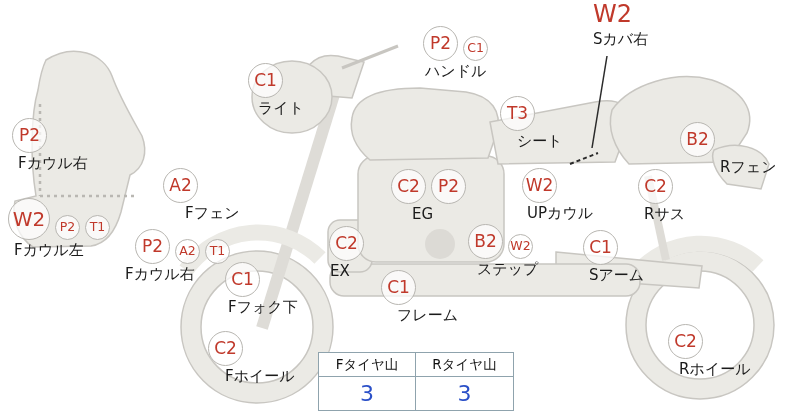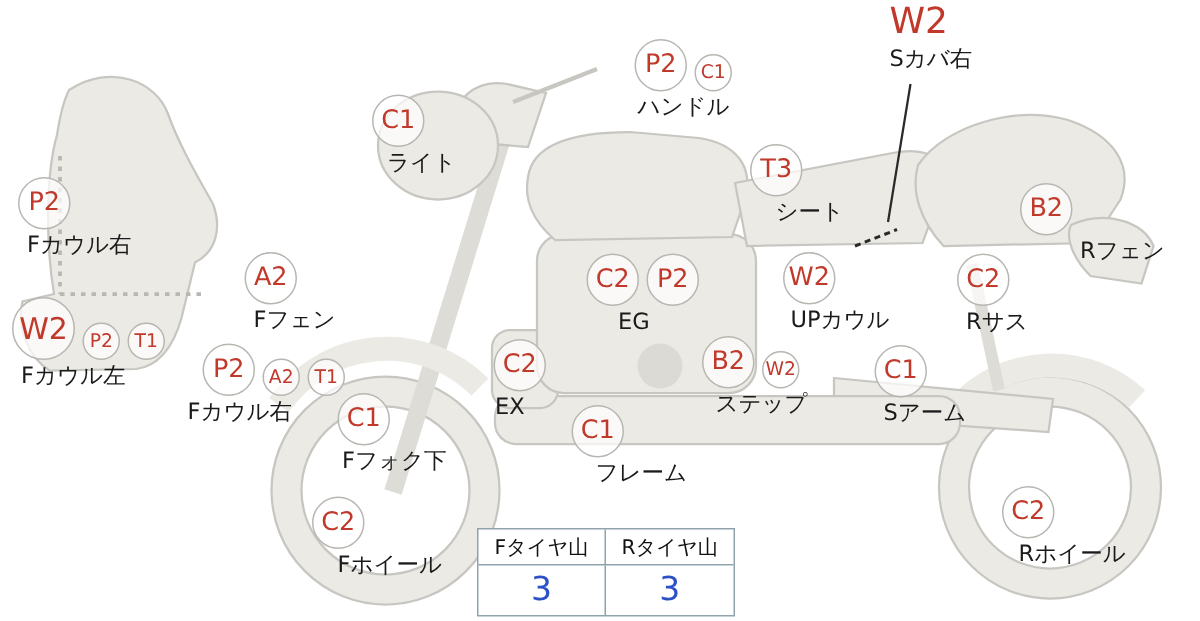--- a/index.html
+++ b/index.html
@@ -26,21 +26,21 @@
     border:1px solid #b8b6b1; color:var(--grade-text,#c0392b); font-weight:500;
     line-height:1;
   }
   .badge.big { width:35px; height:35px; font-size:17px; }
   .badge.xl  { width:42px; height:42px; font-size:20px; }
   .badge.sm  { width:25px; height:25px; font-size:12.5px; }
   .badge.bare { border:none; background:transparent; width:auto; height:auto; font-size:24px; }
   .pname { font-size:15px; color:var(--part-text,#1a1a1a); white-space:nowrap; margin-top:1px; }
 
   .tire-table {
-    position:absolute; left:318px; top:352px; width:172px;
+    position:absolute; left:318px; top:352px; width:196px;
     display:grid; grid-template-columns:1fr 1fr; grid-template-rows:24px 33px;
     border:1px solid var(--table-border,#8fa3ad); background:#fff;
   }
   .tt-cell { display:flex; align-items:center; justify-content:center; }
   .tt-cell:nth-child(odd) { border-right:1px solid var(--table-border,#8fa3ad); }
   .tt-head { border-bottom:1px solid var(--table-border,#8fa3ad); font-size:13.5px; color:#111; }
   .tt-val { font-size:22px; color:var(--tire-value-text,#2b50c8); }
 </style>
 </head>
 <body>
@@ -99,21 +99,21 @@
       <span class="badge sm">P2</span>
       <span class="badge sm">T1</span>
     </div>
     <span class="pname" style="margin-left:6px">Fカウル左</span>
   </div>
 
   <div class="lbl" style="left:163px;top:168px">
     <div class="badges">
       <span class="badge big">A2</span>
     </div>
-    <span class="pname" style="margin-left:6px">Fフェン</span>
+    <span class="pname" style="margin-left:22px">Fフェン</span>
   </div>
 
   <div class="lbl" style="left:125px;top:229px">
     <div class="badges" style="margin-left:10px">
       <span class="badge big">P2</span>
       <span class="badge sm">A2</span>
       <span class="badge sm">T1</span>
     </div>
     <span class="pname">Fカウル右</span>
   </div>

